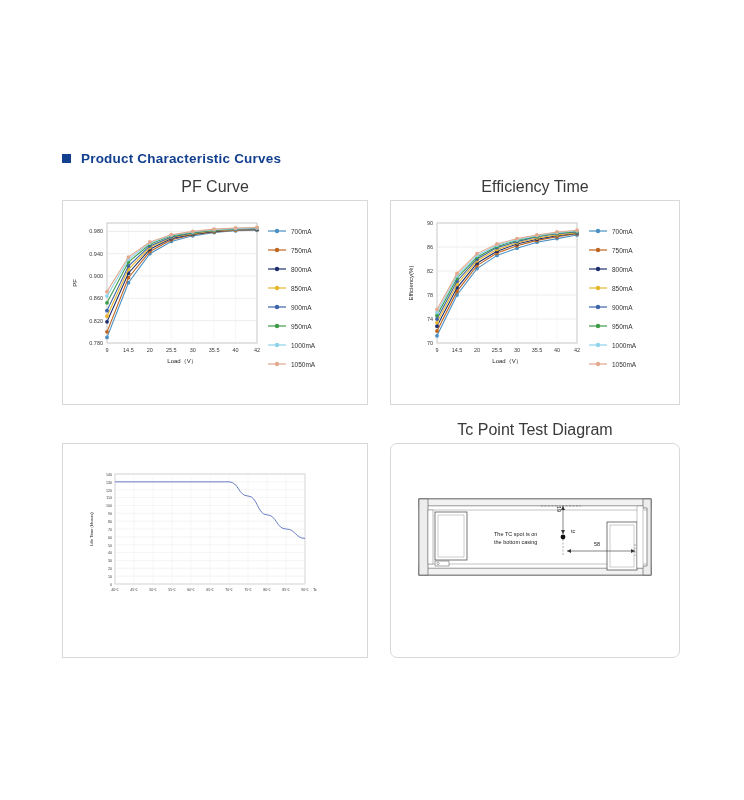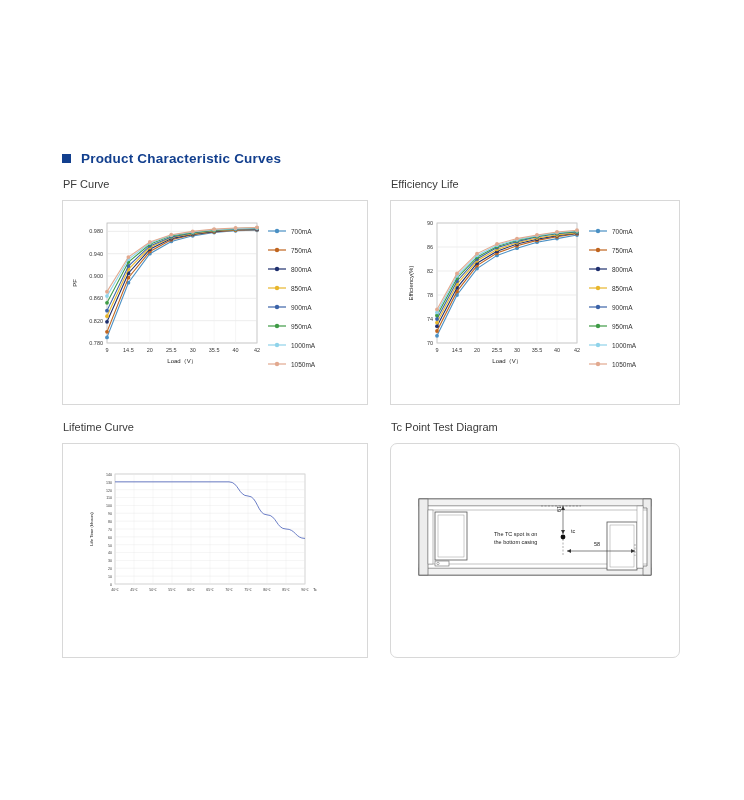--- a/index.html
+++ b/index.html
@@ -27,22 +27,22 @@
 
   
   .panel{
     position:absolute;
     border:1px solid #d8d8d8;
     background:#fff;
     box-sizing:border-box;
   }
   .panel-title{
     position:absolute;
-    width:100%;
-    font-size:11px;color:#3a3a3a;
+    width:100%;text-align:center;
+    font-size:16px;color:#3a3a3a;
     top:-23px;left:0;
   }
   #panel-pf   {left:62px; top:152px; width:306px;height:205px;}
   #panel-eff  {left:390px;top:152px; width:290px;height:205px;}
   #panel-life {left:62px; top:395px; width:306px;height:215px;}
   #panel-tc   {left:390px;top:395px; width:290px;height:215px;border-radius:7px;}
 
   
   .tc-note{position:absolute;font-size:5.5px;color:#222;line-height:1.5;white-space:pre;}
   .tc-lbl{position:absolute;font-size:5.5px;color:#222;}
@@ -182,21 +182,21 @@
         <line x1="205" y1="144" x2="223" y2="144" stroke="#8fd3ea" stroke-width="1.2"></line>
         <circle cx="214" cy="144" r="2.2" fill="#8fd3ea"></circle>
         <text x="228" y="146.6" font-size="6.5" fill="#333" font-family="&quot;Liberation Sans&quot;, sans-serif">1000mA</text>
         <line x1="205" y1="163" x2="223" y2="163" stroke="#e2a98f" stroke-width="1.2"></line>
         <circle cx="214" cy="163" r="2.2" fill="#e2a98f"></circle>
         <text x="228" y="165.6" font-size="6.5" fill="#333" font-family="&quot;Liberation Sans&quot;, sans-serif">1050mA</text>
       </svg>
   </div>
 
   <div class="panel" id="panel-eff">
-    <div class="panel-title">Efficiency Life</div>
+    <div class="panel-title">Efficiency Time</div>
     <svg id="svg-eff" width="288" height="203" viewBox="0 0 288 203">
         <rect x="46" y="22" width="140" height="120" fill="#ffffff" stroke="#b9b9b9" stroke-width="0.8"></rect>
         <line x1="46" y1="142" x2="186" y2="142" stroke="#e0e0e0" stroke-width="0.6"></line>
         <text x="42" y="144" text-anchor="end" font-size="5.5" fill="#3a3a3a" font-family="&quot;Liberation Sans&quot;, sans-serif">70</text>
         <line x1="46" y1="118" x2="186" y2="118" stroke="#e0e0e0" stroke-width="0.6"></line>
         <text x="42" y="120" text-anchor="end" font-size="5.5" fill="#3a3a3a" font-family="&quot;Liberation Sans&quot;, sans-serif">74</text>
         <line x1="46" y1="94" x2="186" y2="94" stroke="#e0e0e0" stroke-width="0.6"></line>
         <text x="42" y="96" text-anchor="end" font-size="5.5" fill="#3a3a3a" font-family="&quot;Liberation Sans&quot;, sans-serif">78</text>
         <line x1="46" y1="70" x2="186" y2="70" stroke="#e0e0e0" stroke-width="0.6"></line>
         <text x="42" y="72" text-anchor="end" font-size="5.5" fill="#3a3a3a" font-family="&quot;Liberation Sans&quot;, sans-serif">82</text>
@@ -313,21 +313,20 @@
         <line x1="198" y1="144" x2="216" y2="144" stroke="#8fd3ea" stroke-width="1.2"></line>
         <circle cx="207" cy="144" r="2.2" fill="#8fd3ea"></circle>
         <text x="221" y="146.6" font-size="6.5" fill="#333" font-family="&quot;Liberation Sans&quot;, sans-serif">1000mA</text>
         <line x1="198" y1="163" x2="216" y2="163" stroke="#e2a98f" stroke-width="1.2"></line>
         <circle cx="207" cy="163" r="2.2" fill="#e2a98f"></circle>
         <text x="221" y="165.6" font-size="6.5" fill="#333" font-family="&quot;Liberation Sans&quot;, sans-serif">1050mA</text>
       </svg>
   </div>
 
   <div class="panel" id="panel-life">
-    <div class="panel-title">Lifetime Curve</div>
     <svg id="svg-life" width="304" height="213" viewBox="0 0 304 213">
         <rect x="52" y="30" width="190" height="110" fill="#fff" stroke="#bfbfbf" stroke-width="0.7"></rect>
         <line x1="52" y1="30" x2="242" y2="30" stroke="#e6e6e6" stroke-width="0.4"></line>
         <text x="49" y="31.8" text-anchor="end" font-size="3.6" fill="#3a3a3a" font-family="&quot;Liberation Sans&quot;, sans-serif">140</text>
         <line x1="52" y1="37.857142857142854" x2="242" y2="37.857142857142854" stroke="#e6e6e6" stroke-width="0.4"></line>
         <text x="49" y="39.65714285714285" text-anchor="end" font-size="3.6" fill="#3a3a3a" font-family="&quot;Liberation Sans&quot;, sans-serif">130</text>
         <line x1="52" y1="45.714285714285715" x2="242" y2="45.714285714285715" stroke="#e6e6e6" stroke-width="0.4"></line>
         <text x="49" y="47.51428571428571" text-anchor="end" font-size="3.6" fill="#3a3a3a" font-family="&quot;Liberation Sans&quot;, sans-serif">120</text>
         <line x1="52" y1="53.57142857142857" x2="242" y2="53.57142857142857" stroke="#e6e6e6" stroke-width="0.4"></line>
         <text x="49" y="55.37142857142857" text-anchor="end" font-size="3.6" fill="#3a3a3a" font-family="&quot;Liberation Sans&quot;, sans-serif">110</text>

